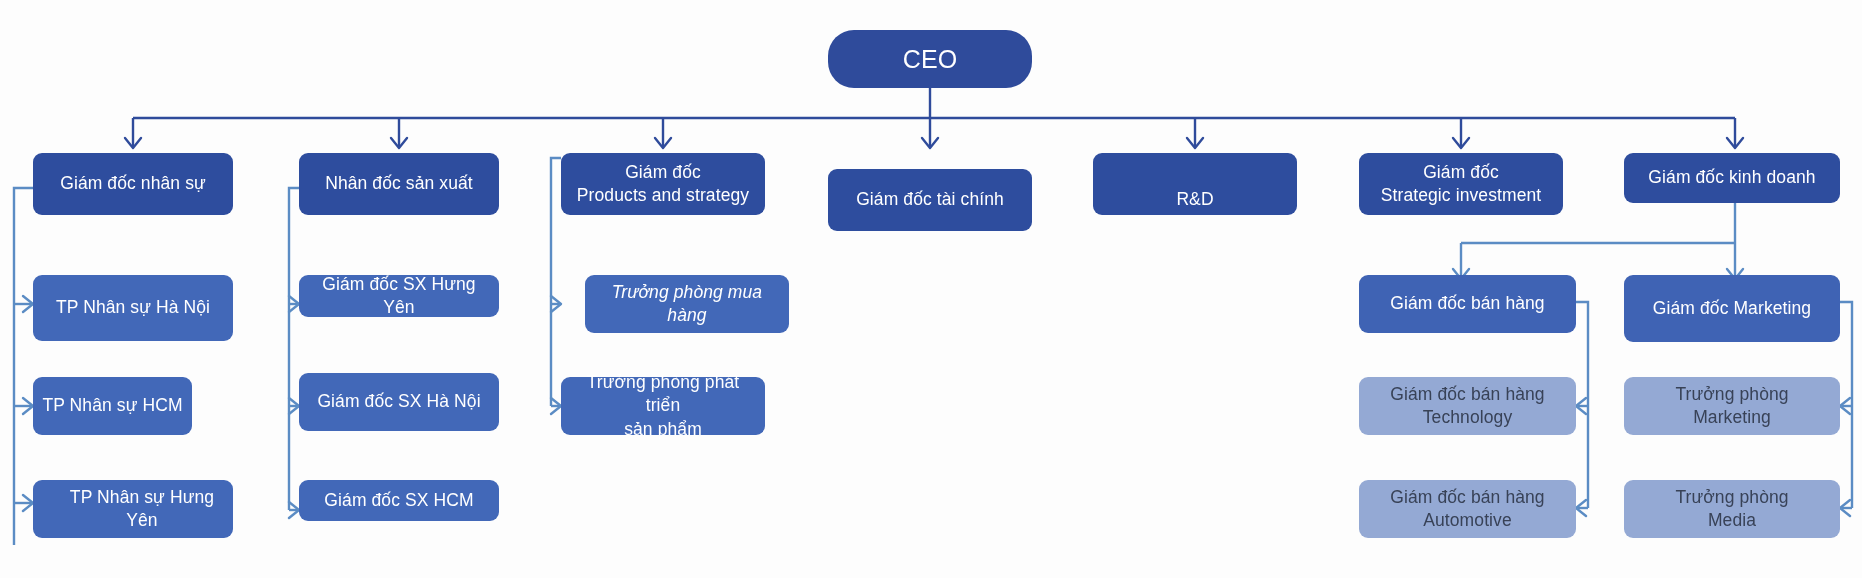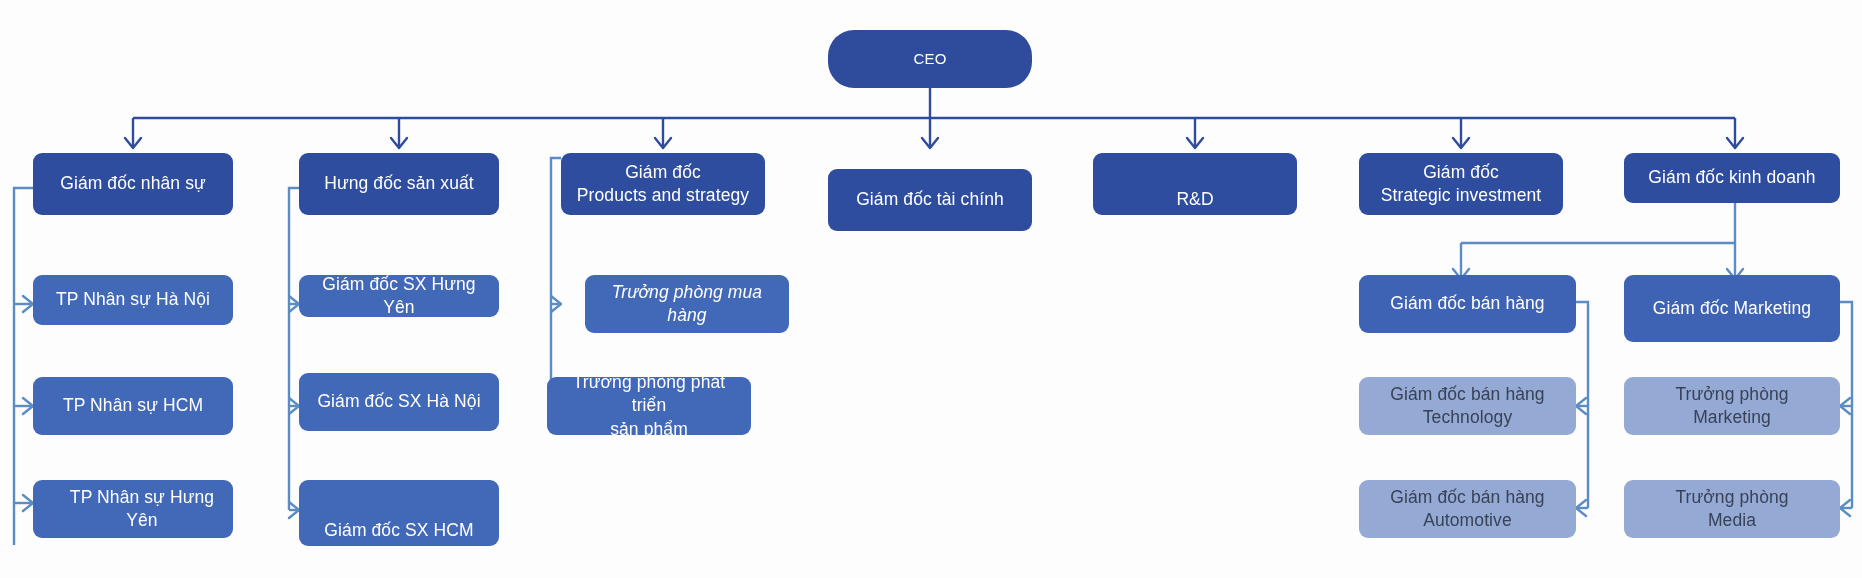--- a/index.html
+++ b/index.html
@@ -23,21 +23,21 @@
     justify-content:center;
     text-align:center;
     line-height:1.32;
     letter-spacing:.1px;
     padding:4px 8px;
     white-space:pre-line;
   }
   .lvl-ceo{
     background:#2f4b9b;
     color:#ffffff;
-    font-size:15px;
+    font-size:25px;
     border-radius:26px;
   }
   .lvl-dir{
     background:#2e4d9e;
     color:#ffffff;
     font-size:17.5px;
   }
   .lvl-sub{
     background:#4268b8;
     color:#ffffff;
@@ -136,64 +136,64 @@
   </svg>
 
   <div class="node lvl-ceo" style="left:828px;top:30px;width:204px;height:58px;">
     <span>CEO</span>
   </div>
 
   <div class="node lvl-dir" style="left:33px;top:153px;width:200px;height:62px;text-align:center;">
     <span>Giám đốc nhân sự</span>
   </div>
   <div class="node lvl-dir" style="left:299px;top:153px;width:200px;height:62px;">
-    <span>Hưng đốc sản xuất</span>
+    <span>Nhân đốc sản xuất</span>
   </div>
   <div class="node lvl-dir" style="left:561px;top:153px;width:204px;height:62px;">
     <span>Giám đốc
 Products and strategy</span>
   </div>
   <div class="node lvl-dir" style="left:828px;top:169px;width:204px;height:62px;">
     <span>Giám đốc tài chính</span>
   </div>
   <div class="node lvl-dir" style="left:1093px;top:153px;width:204px;height:62px;align-items:flex-end;">
     <span>R&amp;D</span>
   </div>
   <div class="node lvl-dir" style="left:1359px;top:153px;width:204px;height:62px;">
     <span>Giám đốc
 Strategic investment</span>
   </div>
   <div class="node lvl-dir" style="left:1624px;top:153px;width:216px;height:50px;">
     <span>Giám đốc kinh doanh</span>
   </div>
 
-  <div class="node lvl-sub" style="left:33px;top:275px;width:200px;height:50px;">
+  <div class="node lvl-sub" style="left:33px;top:275px;width:200px;height:66px;">
     <span>TP Nhân sự Hà Nội</span>
   </div>
-  <div class="node lvl-sub" style="left:33px;top:377px;width:200px;height:58px;">
+  <div class="node lvl-sub" style="left:33px;top:377px;width:159px;height:58px;">
     <span>TP Nhân sự HCM</span>
   </div>
   <div class="node lvl-sub" style="left:33px;top:480px;width:200px;height:58px;padding-left:26px;">
     <span>TP Nhân sự Hưng Yên</span>
   </div>
 
   <div class="node lvl-sub" style="left:299px;top:275px;width:200px;height:42px;">
     <span>Giám đốc SX Hưng Yên</span>
   </div>
   <div class="node lvl-sub" style="left:299px;top:373px;width:200px;height:58px;">
     <span>Giám đốc SX Hà Nội</span>
   </div>
-  <div class="node lvl-sub" style="left:299px;top:480px;width:200px;height:66px;align-items:flex-end;">
+  <div class="node lvl-sub" style="left:299px;top:480px;width:200px;height:41px;">
     <span>Giám đốc SX HCM</span>
   </div>
 
   <div class="node lvl-sub" style="left:585px;top:275px;width:204px;height:58px;font-style:italic;">
     <span>Trưởng phòng mua hàng</span>
   </div>
-  <div class="node lvl-sub" style="left:547px;top:377px;width:204px;height:58px;text-align:center;">
+  <div class="node lvl-sub" style="left:561px;top:377px;width:204px;height:58px;text-align:center;">
     <span>Trưởng phòng phát triển
 sản phẩm</span>
   </div>
 
   <div class="node lvl-head" style="left:1359px;top:275px;width:217px;height:58px;">
     <span>Giám đốc bán hàng</span>
   </div>
   <div class="node lvl-light" style="left:1359px;top:377px;width:217px;height:58px;">
     <span>Giám đốc bán hàng
 Technology</span>

